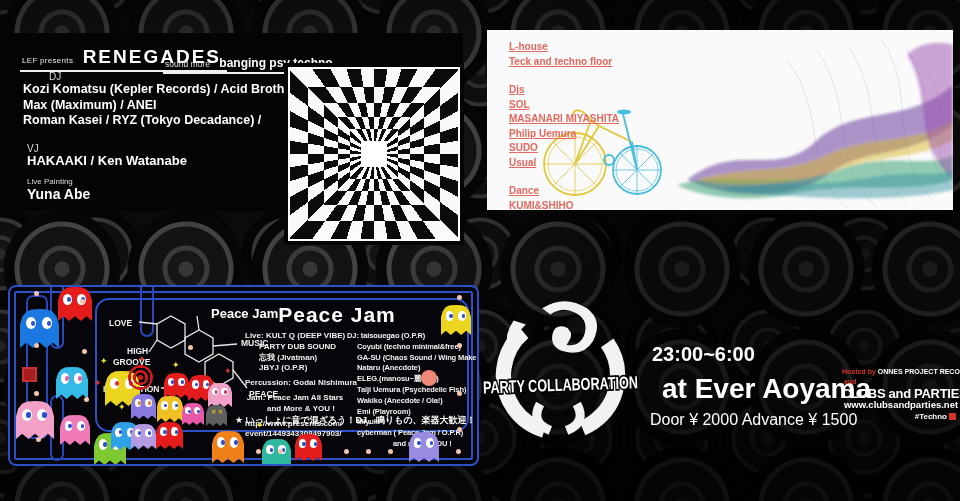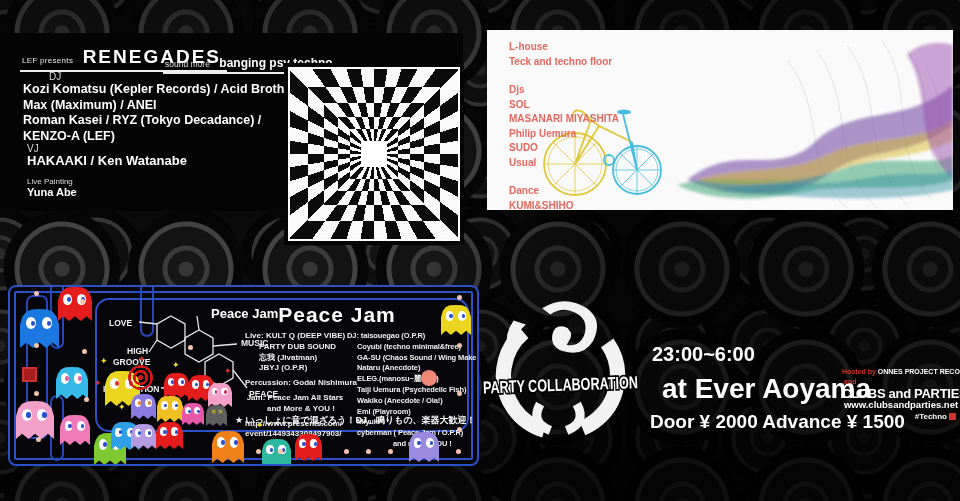--- a/index.html
+++ b/index.html
@@ -21,33 +21,33 @@
   .rg-presents{font-size:8px;color:#e8e8e8;letter-spacing:.3px;}
   .rg-title{font-size:19px;font-weight:700;letter-spacing:2px;margin-left:5px;}
   .rg-sound{position:absolute;left:163px;top:20px;border-bottom:2px solid #efefef;padding:0 4px 1px 2px;white-space:nowrap;}
   .rg-sound-label{font-size:8.5px;color:#e0e0e0;}
   .rg-sound-value{font-size:12px;font-weight:700;margin-left:5px;}
   .rg-dj-label{position:absolute;left:20px;top:38px;font-size:10px;color:#ddd;padding-left:29px;}
   .rg-dj{position:absolute;left:23px;top:49px;font-size:12.5px;line-height:15.5px;font-weight:600;white-space:nowrap;}
   .rg-vj-label{position:absolute;left:27px;top:110px;font-size:10px;color:#ddd;}
   .rg-vj{position:absolute;left:27px;top:120px;font-size:13px;font-weight:600;}
   .rg-lp-label{position:absolute;left:27px;top:144px;font-size:8px;color:#ddd;}
-  .rg-lp{position:absolute;left:27px;top:153px;font-size:11px;font-weight:600;}
+  .rg-lp{position:absolute;left:27px;top:153px;font-size:14px;font-weight:600;}
   
   .op{position:absolute;left:290px;top:36px;width:168px;height:170px;background:#fafafa;outline:2px solid #fff;box-shadow:0 0 0 6px #050505;}
   .op .ring{position:absolute;left:50%;top:50%;transform:translate(-50%,-50%);}
   .r1{width:168px;height:170px;background:repeating-conic-gradient(#0b0b0b 0 9deg,#fafafa 9deg 18deg);}
   .r2{width:132px;height:134px;background:repeating-conic-gradient(from 9deg,#0b0b0b 0 9deg,#fafafa 9deg 18deg);}
   .r3{width:100px;height:102px;background:repeating-conic-gradient(#0b0b0b 0 9deg,#fafafa 9deg 18deg);}
   .r4{width:72px;height:74px;background:repeating-conic-gradient(from 9deg,#0b0b0b 0 9deg,#fafafa 9deg 18deg);}
   .r5{width:48px;height:50px;background:repeating-conic-gradient(#0b0b0b 0 9deg,#fafafa 9deg 18deg);}
   .r6{width:26px;height:26px;background:#fff;}
   
   .lh{position:absolute;left:487px;top:30px;width:466px;height:180px;background:#fbfafa;overflow:hidden;}
-  .lh-text{position:absolute;left:22px;top:10px;font-size:10px;line-height:14.5px;font-weight:600;}
+  .lh-text{position:absolute;left:22px;top:10px;font-size:10px;line-height:14.5px;font-weight:600;text-decoration:underline;}
   .lh-gap{height:14px;}
   .lh svg{position:absolute;left:0;top:0;}
   
   .pj{position:absolute;left:8px;top:285px;width:467px;height:177px;background:#05050a;overflow:hidden;
       border:2px solid #2b50c8;border-radius:8px;outline:2px solid #2b50c8;outline-offset:-8px;}
   .pj-wall{position:absolute;border:2px solid #2847bb;border-radius:7px;}
   .pj-box{position:absolute;left:85px;top:11px;right:8px;bottom:32px;border:2px solid #2b50c8;border-radius:14px;}
   .pj-chem{position:absolute;left:2px;top:2px;}
   .pj-title{position:absolute;left:160px;top:3px;width:160px;text-align:center;font-size:21px;font-weight:700;letter-spacing:1px;}
   .pj-col{position:absolute;top:31px;font-size:8px;line-height:10.8px;font-weight:600;white-space:nowrap;color:#f2f2f2;}
@@ -63,21 +63,21 @@
   .pj-dot{position:absolute;width:5px;height:5px;border-radius:50%;background:#f2c3ad;}
   .pj-pellet{position:absolute;border-radius:50%;background:#f08878;}
   .sparkle{position:absolute;font-size:9px;line-height:9px;}
   .pj-spiral{position:absolute;border-radius:50%;background:repeating-radial-gradient(circle,#d01818 0 2.5px,rgba(0,0,0,0) 2.5px 5px);}
   .pj-stamp{position:absolute;background:#a81e1e;box-shadow:inset 0 0 0 2px #c83232;}
   
   .logo{position:absolute;left:479px;top:292px;width:163px;height:163px;}
   .ev-date{position:absolute;left:649px;top:307px;font-size:33px;font-weight:800;letter-spacing:.5px;white-space:nowrap;}
   .ev-time{position:absolute;left:652px;top:343px;font-size:20px;font-weight:800;}
   .ev-venue{position:absolute;left:662px;top:373px;font-size:28px;font-weight:800;white-space:nowrap;}
-  .ev-price{position:absolute;left:650px;top:411px;font-size:19px;font-weight:700;white-space:nowrap;text-align:right;}
+  .ev-price{position:absolute;left:650px;top:411px;font-size:16px;font-weight:400;white-space:nowrap;text-align:right;}
   .hosted{position:absolute;left:842px;top:367px;width:118px;text-align:center;line-height:10px;}
   .h-row1{font-size:7px;font-weight:700;white-space:nowrap;}
   .h-red{color:#d0342a;}
   .h-org{font-size:13px;font-weight:800;letter-spacing:-.3px;margin-top:2px;white-space:nowrap;}
   .h-url{font-size:9.5px;font-weight:800;margin-top:1px;white-space:nowrap;}
   .h-tag{font-size:8px;font-weight:800;text-align:right;margin-top:2px;padding-right:4px;}
   .h-sq{display:inline-block;width:7px;height:7px;background:#d0342a;vertical-align:-1px;margin-left:2px;}
 </style>
 </head>
 <body>
@@ -92,21 +92,20 @@
     </div>
     <div class="rg-sound">
       <span class="rg-sound-label">sound more</span>
       <span class="rg-sound-value">banging psy techno</span>
     </div>
     <div class="rg-dj-label">DJ</div>
     <div class="rg-dj">
       <div>Kozi Komatsu (Kepler Records) / Acid Brothers /</div>
       <div>Max (Maximum) / ANEI</div>
       <div>Roman Kasei / RYZ (Tokyo Decadance) /</div>
-      <div>KENZO-A (LEF)</div>
     </div>
     <div class="rg-vj-label">VJ</div>
     <div class="rg-vj">HAKAAKI / Ken Watanabe</div>
     <div class="rg-lp-label">Live Painting</div>
     <div class="rg-lp">Yuna Abe</div>
     <div class="op">
       <div class="ring r1"></div>
       <div class="ring r2"></div>
       <div class="ring r3"></div>
       <div class="ring r4"></div>

